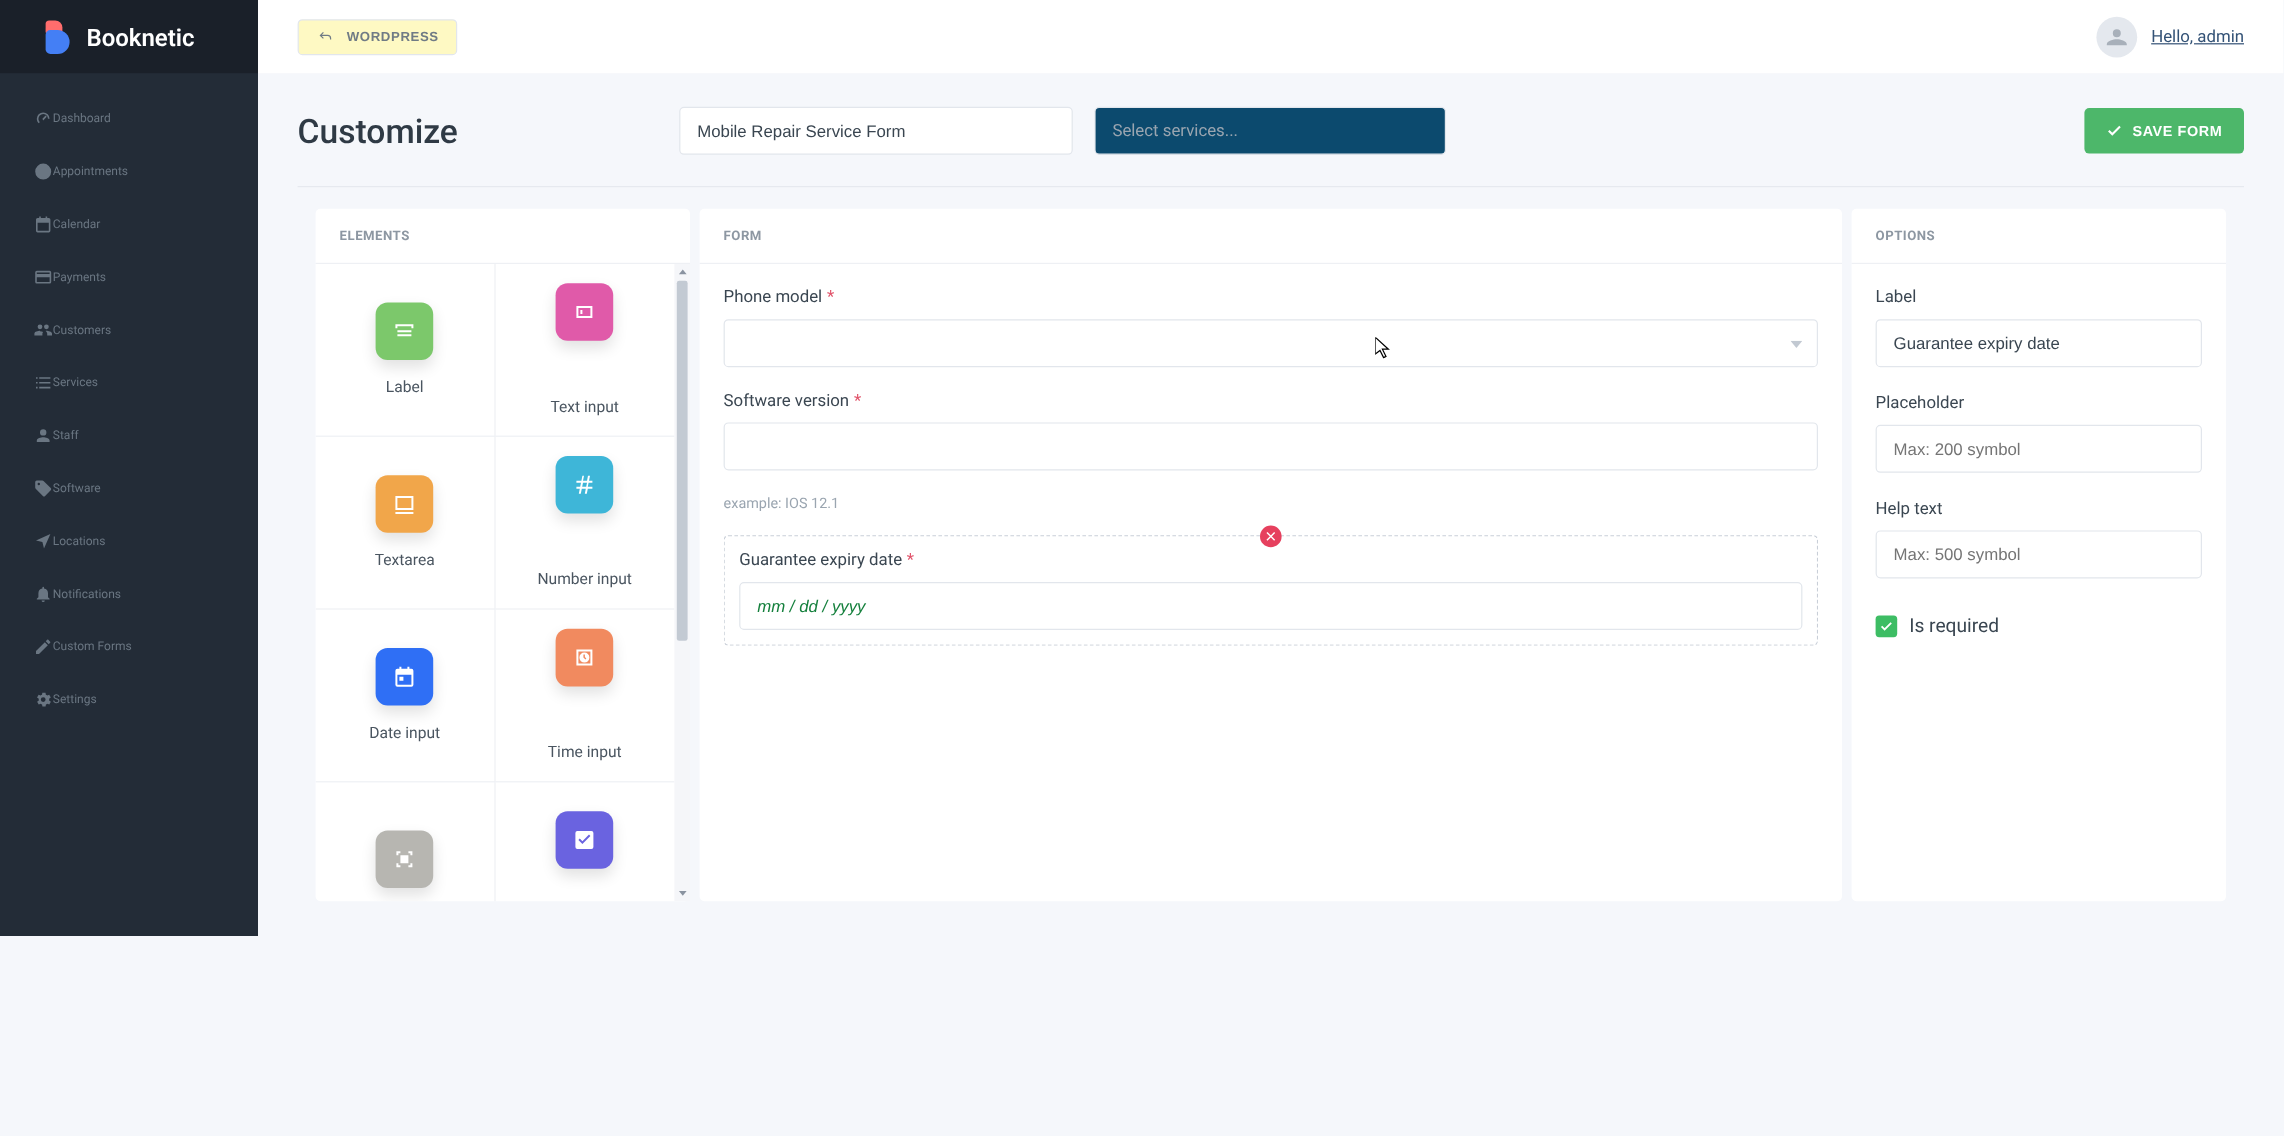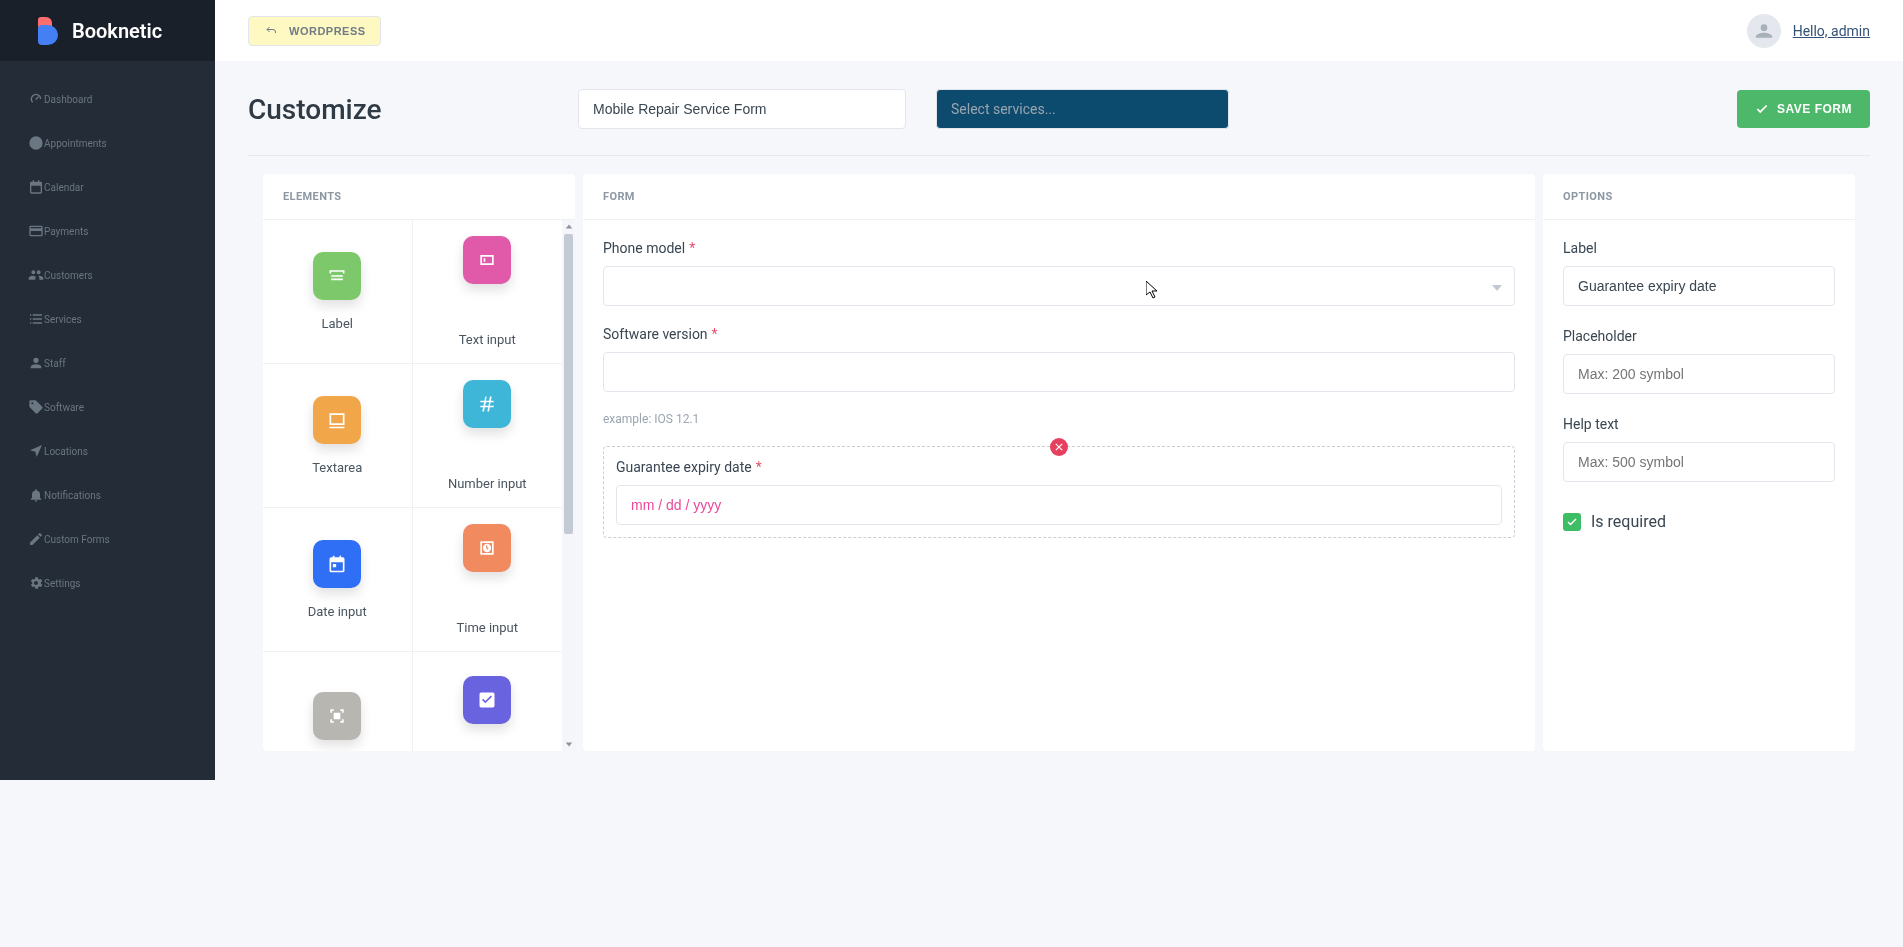--- a/index.html
+++ b/index.html
@@ -109,21 +109,21 @@
       color: #335276;
       text-decoration: underline;
       font-size: 14px;
     }
 
     
     .page-header {
       padding: 28px 33px 0;
       display: flex;
       align-items: center;
-      gap: 30px;
+      gap: 18px;
     }
     .page-title {
       font-size: 28px;
       font-weight: 500;
       color: #2f3a45;
       width: 300px;
     }
     .form-name-input {
       width: 328px;
       height: 40px;
@@ -594,21 +594,21 @@
             <div class="remove-badge">
               <svg width="8" height="8" viewBox="0 0 10 10">
                   <path d="M1 1l8 8M9 1L1 9" stroke="#fff" stroke-width="1.5"></path>
                 </svg>
             </div>
             <div class="form-field-label">
               <span>Guarantee expiry date</span>
               <span class="req-star">*</span>
             </div>
             <div class="text-input">
-              <input type="text" style="color: #ec4899;" value="mm / dd / yyyy">
+              <input type="text" style="color: #15803d; font-style: italic;" value="mm / dd / yyyy">
             </div>
           </div>
 
         </div>
       </section>
 
       <section class="panel panel-options">
         <div class="panel-header">OPTIONS</div>
         <div class="options-body">
           <div>

